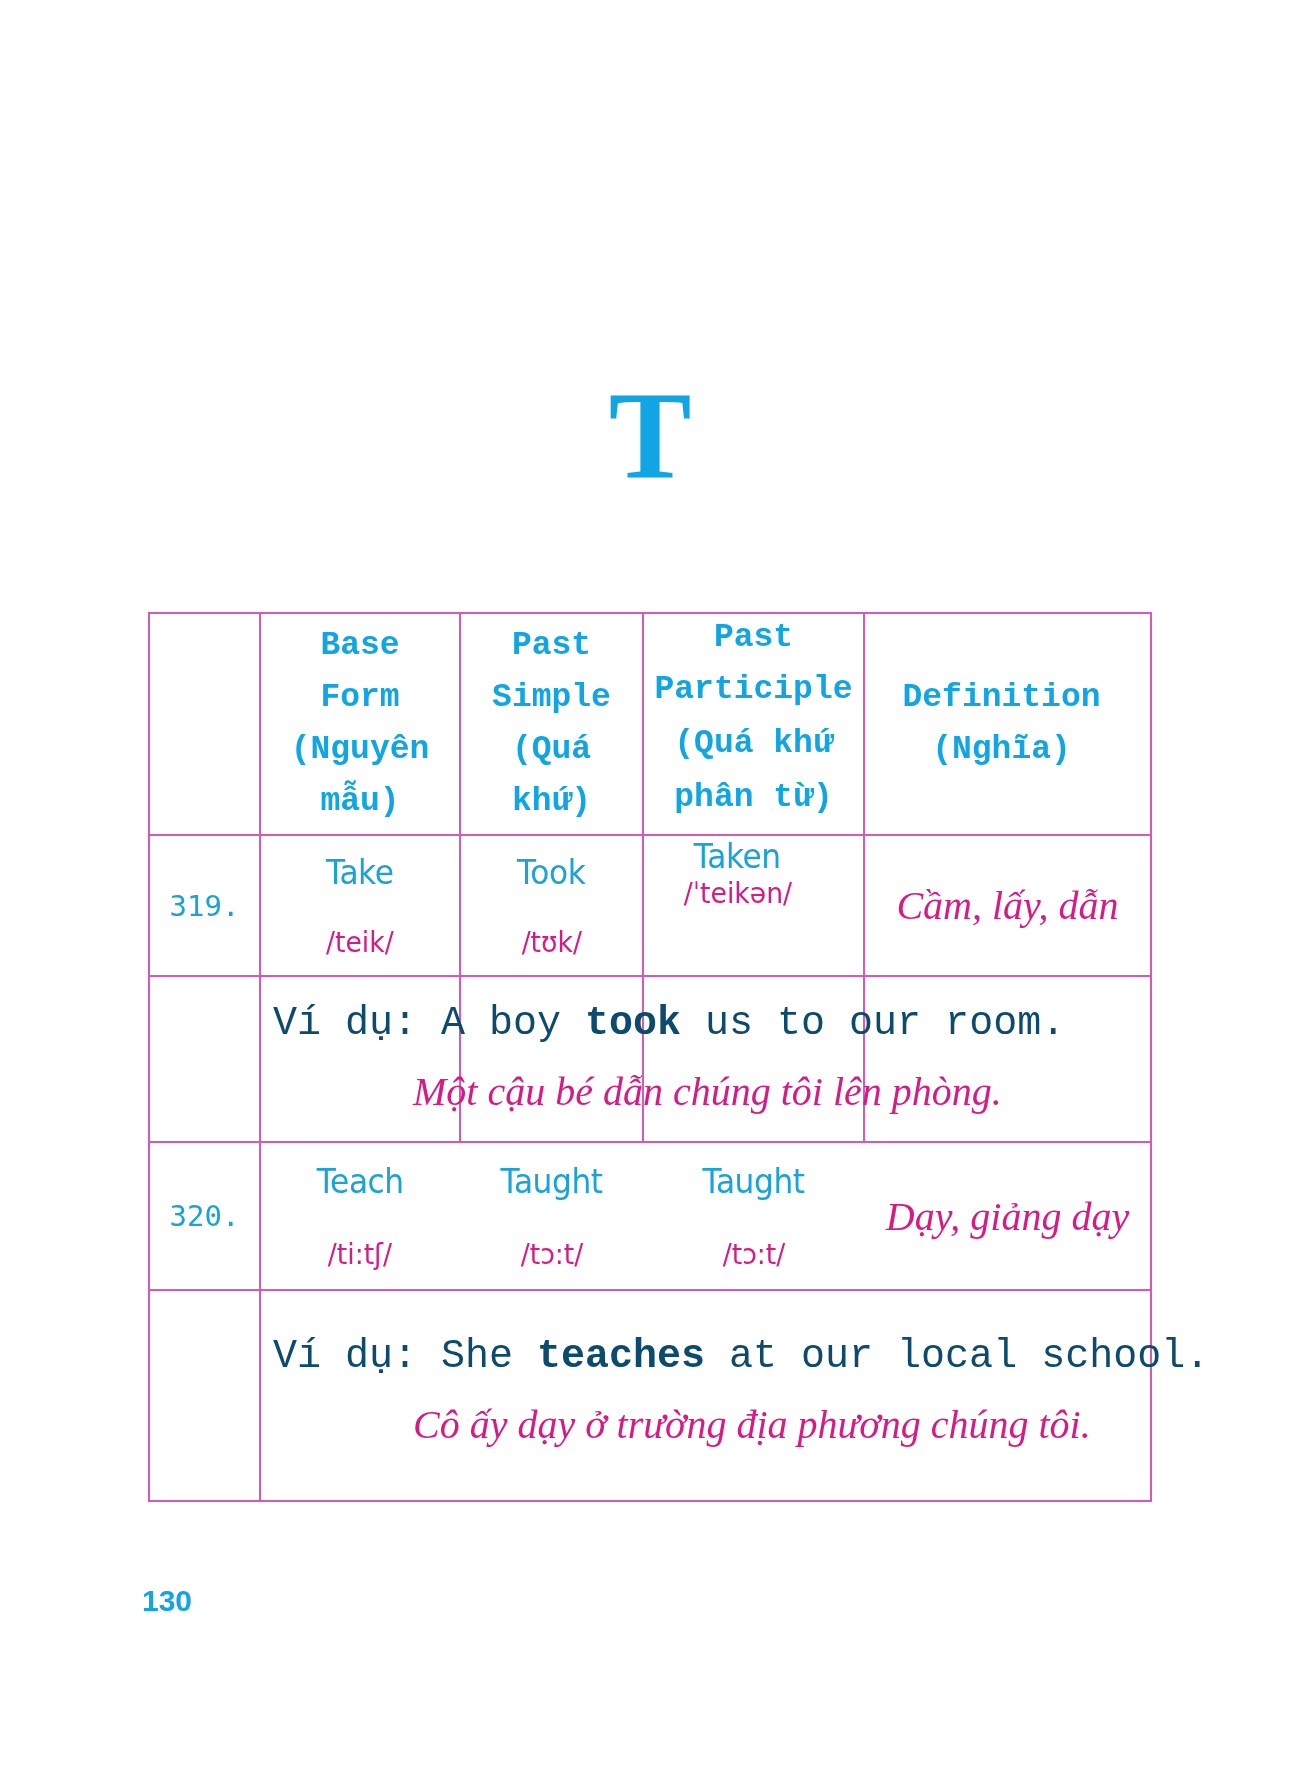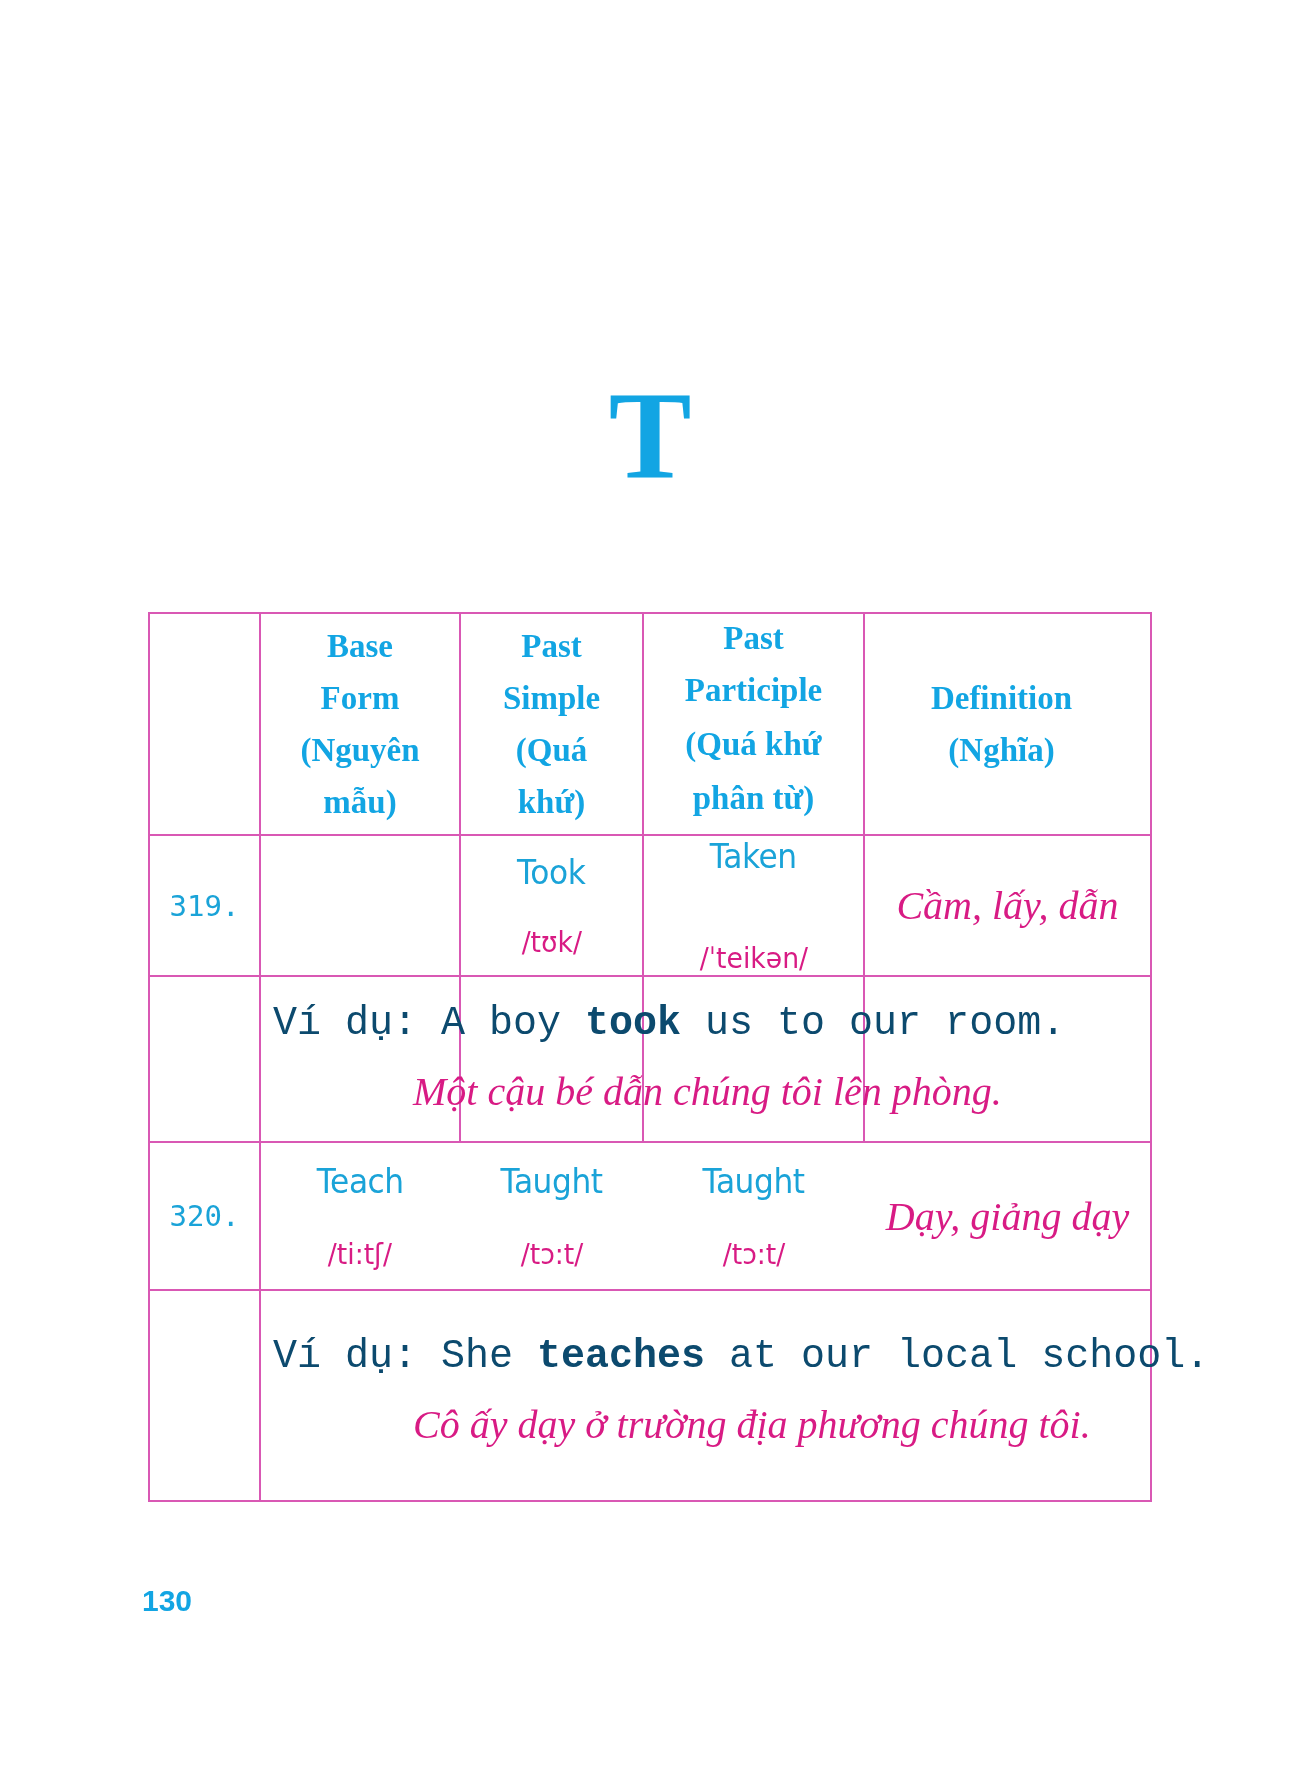--- a/index.html
+++ b/index.html
@@ -15,21 +15,21 @@
     font-family: "Liberation Sans", sans-serif; font-weight: bold;
     font-size: 30px; color: #12a5e3;
   }
   .tbl { position: absolute; left: 148px; top: 612px; width: 1004px; height: 890px; }
   .line { position: absolute; background: #d958b4; }
   .cell {
     position: absolute; display: flex; flex-direction: column;
     align-items: center; justify-content: center; text-align: center;
   }
   .hdr {
-    font-family: Liberation Serif, serif; font-weight: bold;
+    font-family: Liberation Mono, monospace; font-weight: bold;
     color: #12a5e3; font-size: 33px; line-height: 52px;
   }
   .num {
     font-family: "DejaVu Sans Mono", monospace; color: #1aa3d8; font-size: 29px;
   }
   .verb {
     font-family: "DejaVu Sans", sans-serif; color: #1aa3d8; font-size: 34px;
     letter-spacing: -0.5px; transform: scaleX(0.92);
   }
   .ipa {
@@ -97,25 +97,29 @@
   </div>
   <div class="cell hdr" style="left:717px;top:2px;width:273px;height:220px;">
     <span>Definition</span>
     <span>(Nghĩa)</span>
   </div>
 
   <div class="cell num" style="left:2px;top:224px;width:109px;height:139px;">
     <span>319.</span>
   </div>
   <div class="cell" style="left:313px;top:224px;width:0;height:0;"></div>
+  <div class="cell" style="left:113px;top:224px;width:198px;height:139px;justify-content:space-around;">
+    <span class="verb">Take</span>
+    <span class="ipa">/teik/</span>
+  </div>
   <div class="cell" style="left:313px;top:224px;width:181px;height:139px;justify-content:space-around;">
     <span class="verb">Took</span>
     <span class="ipa">/tʊk/</span>
   </div>
-  <div class="cell" style="left:496px;top:224px;width:219px;height:139px;justify-content:space-between;">
+  <div class="cell" style="left:480px;top:224px;width:219px;height:139px;justify-content:flex-start;">
     <span class="verb">Taken</span>
     <span class="ipa">/ˈteikən/</span>
   </div>
   <div class="cell def" style="left:717px;top:224px;width:285px;height:139px;border-radius:15px;">
     <span>Cầm, lấy, dẫn</span>
   </div>
 
   <div class="ex-en" style="left:125px;top:389px;">
     <span>Ví dụ: A boy </span><b>took</b><span> us to our room.</span>
   </div>

